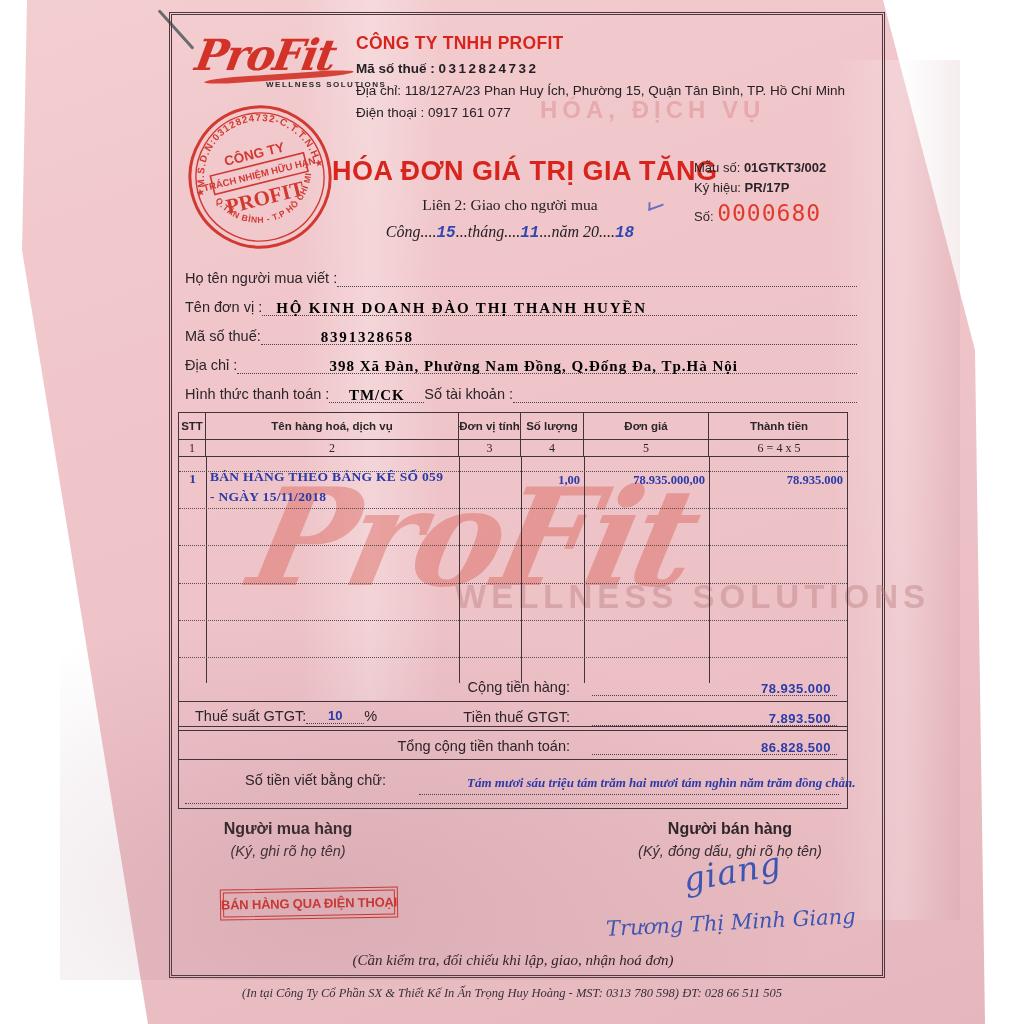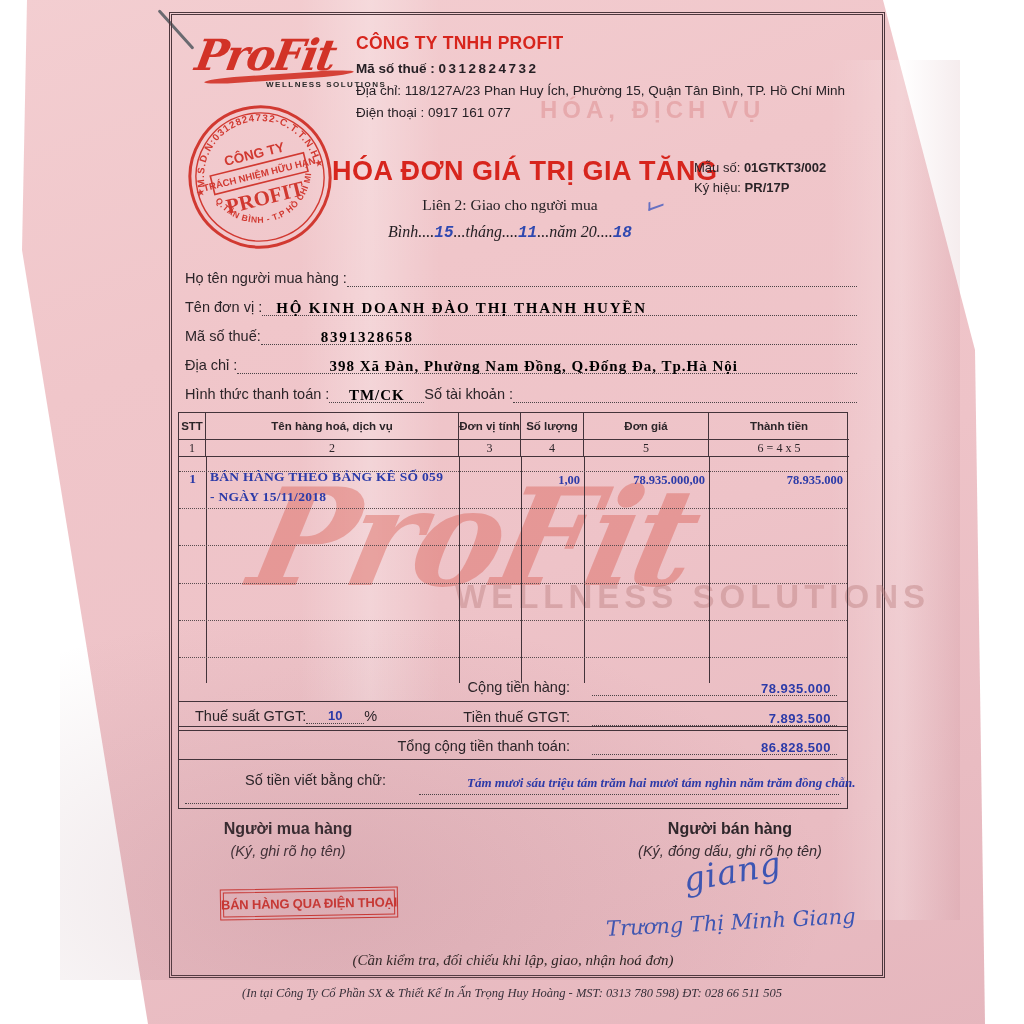--- a/index.html
+++ b/index.html
@@ -208,30 +208,34 @@
   <div class="lien">Liên 2: Giao cho người mua</div>
   <div class="meta">
     <div class="meta-row">
       <span>Mẫu số:</span>
       <span class="v">01GTKT3/002</span>
     </div>
     <div class="meta-row">
       <span>Ký hiệu:</span>
       <span class="v">PR/17P</span>
     </div>
+    <div class="serial-row">
+      <span>Số:</span>
+      <span class="serial">0000680</span>
+    </div>
   </div>
   <div class="blue-tick"></div>
 
   <div class="dateline">
-    <span>Bình</span>....<span class="hand">15</span>...<span>tháng</span>....<span class="hand">11</span>...<span>năm 20</span>....<span class="hand">18</span>
+    <span>Công</span>....<span class="hand">15</span>...<span>tháng</span>....<span class="hand">11</span>...<span>năm 20</span>....<span class="hand">18</span>
   </div>
 
   <div class="fields">
     <div class="field">
-      <span class="lbl">Họ tên người mua hàng :</span>
+      <span class="lbl">Họ tên người mua viết :</span>
       <span class="fill"></span>
     </div>
     <div class="field">
       <span class="lbl">Tên đơn vị :</span>
       <span class="fill">
           <span class="bval sp">HỘ KINH DOANH ĐÀO THỊ THANH HUYỀN</span>
         </span>
     </div>
     <div class="field">
       <span class="lbl">Mã số thuế:</span>

